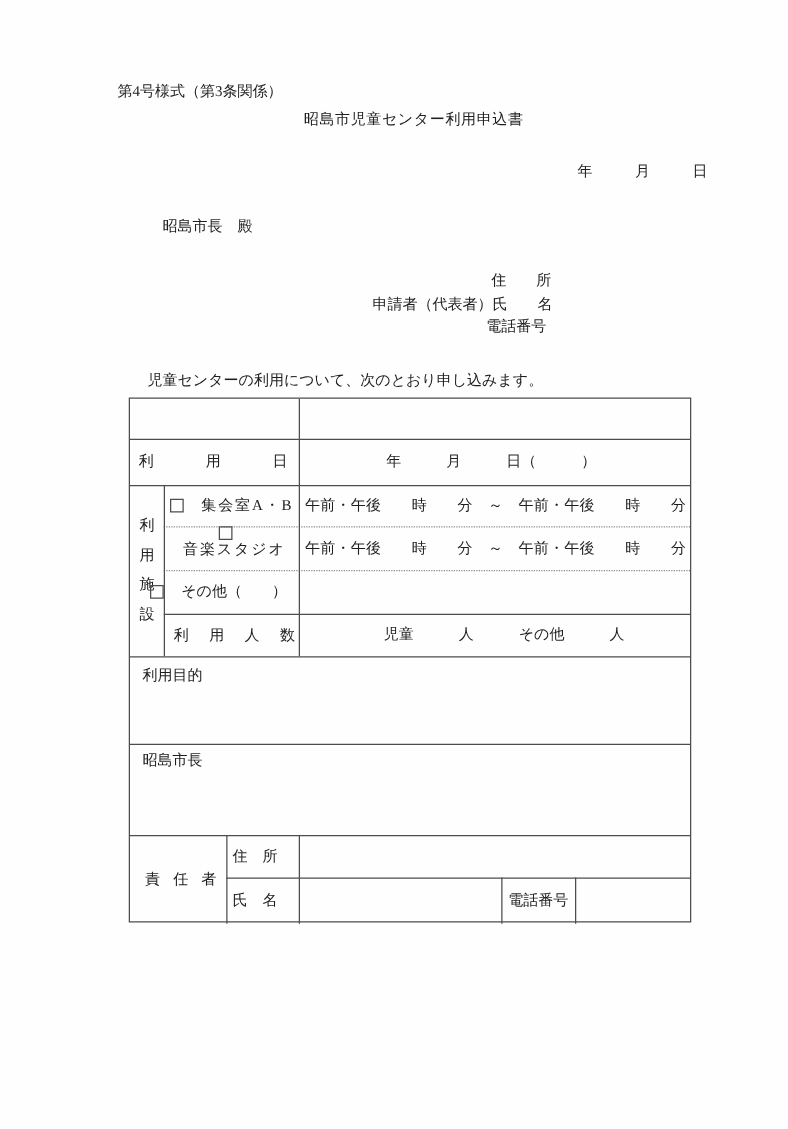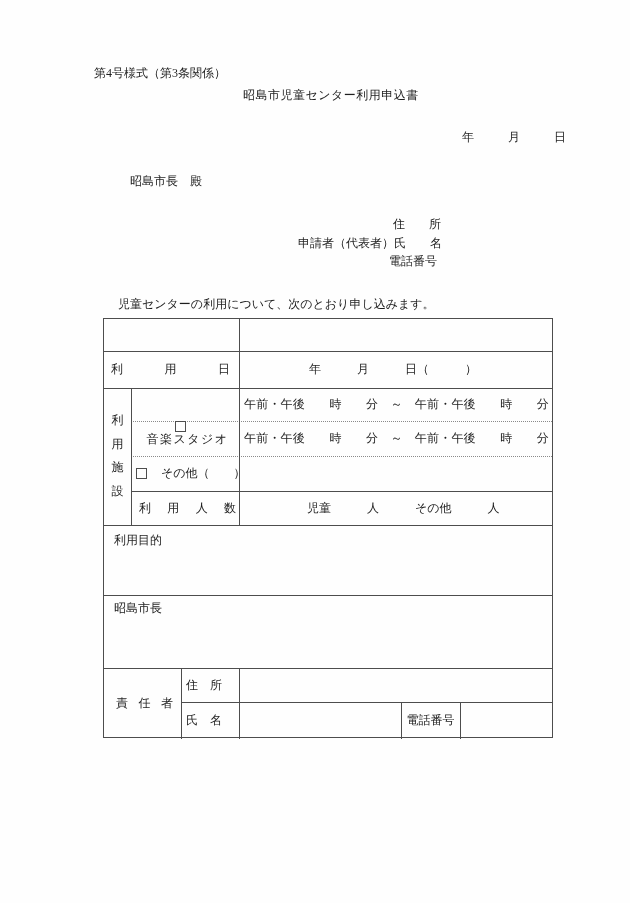--- a/index.html
+++ b/index.html
@@ -70,36 +70,40 @@
     <div class="vl" style="left:297px;top:383px;height:37px;"></div>
     <div class="vl" style="left:356px;top:383px;height:37px;"></div>
 
     <div class="cell" style="left:135px;top:0;width:315px;height:32px;"></div>
 
     <div class="cell jchars" style="left:0;top:32px;width:135px;height:37px;padding:0 9px 0 7px;box-sizing:border-box;"><span>利</span><span>用</span><span>日</span></div>
     <div class="cell" style="left:135px;top:32px;width:315px;height:37px;padding-left:70px;box-sizing:border-box;">年　　　月　　　日（　　　）</div>
 
     <div class="vcell" style="left:0;top:69px;width:27px;height:137px;padding:26px 0 28px 0;box-sizing:border-box;"><span>利</span><span>用</span><span>施</span><span>設</span></div>
 
+    <div class="cell" style="left:27px;top:69px;width:108px;height:33px;padding-left:5px;box-sizing:border-box;">
+      <span class="cb"></span>
+      <span class="ls1">集会室A・B</span>
+    </div>
     <div class="cell" style="left:135px;top:69px;width:315px;height:33px;padding-left:5px;box-sizing:border-box;letter-spacing:0.2px;">午前・午後　　時　　分　～　午前・午後　　時　　分</div>
 
     <div class="cell" style="left:27px;top:102px;width:108px;height:35px;padding-left:5px;box-sizing:border-box;flex-direction:column;">
       <span class="cb"></span>
       <span class="ls1">音楽スタジオ</span>
     </div>
     <div class="cell" style="left:135px;top:102px;width:315px;height:35px;padding-left:5px;box-sizing:border-box;letter-spacing:0.2px;">午前・午後　　時　　分　～　午前・午後　　時　　分</div>
 
-    <div class="cell" style="left:27px;top:137px;width:108px;height:35px;padding-left:5px;box-sizing:border-box;text-align:center;">
+    <div class="cell" style="left:11px;top:137px;width:108px;height:35px;padding-left:5px;box-sizing:border-box;text-align:center;">
       <span class="cb"></span>
       <span>その他（　　）</span>
     </div>
     <div class="cell" style="left:135px;top:137px;width:315px;height:35px;"></div>
 
     <div class="cell jchars" style="left:27px;top:172px;width:108px;height:34px;padding:0 3px 0 8px;box-sizing:border-box;"><span>利</span><span>用</span><span>人</span><span>数</span></div>
-    <div class="cell" style="left:135px;top:172px;width:315px;height:34px;padding-left:68px;box-sizing:border-box;">児童　　　人　　　その他　　　人</div>
+    <div class="cell" style="left:135px;top:172px;width:315px;height:34px;padding-left:68px;box-sizing:border-box;font-family:Liberation Mono, monospace;">児童　　　人　　　その他　　　人</div>
 
     <div class="abs" style="left:10px;top:214px;">利用目的</div>
 
     <div class="abs" style="left:10px;top:282px;">昭島市長</div>
 
     <div class="cell jchars" style="left:0;top:349px;width:77px;height:71px;padding:0 8px 0 12px;box-sizing:border-box;"><span>責</span><span>任</span><span>者</span></div>
     <div class="cell" style="left:77px;top:349px;width:58px;height:34px;padding-left:5px;box-sizing:border-box;">住　所</div>
     <div class="cell" style="left:135px;top:349px;width:315px;height:34px;"></div>
     <div class="cell" style="left:77px;top:383px;width:58px;height:37px;padding-left:5px;box-sizing:border-box;">氏　名</div>
     <div class="cell" style="left:135px;top:383px;width:162px;height:37px;"></div>

